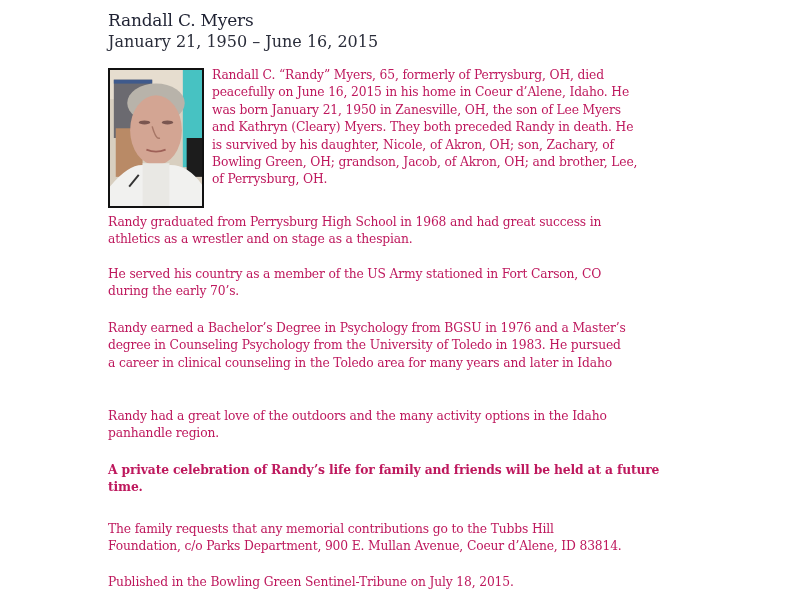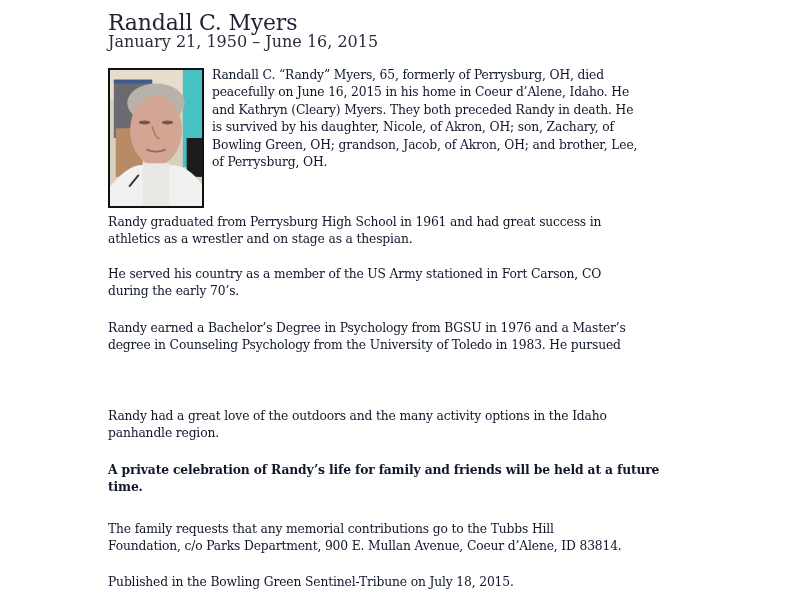--- a/index.html
+++ b/index.html
@@ -6,35 +6,35 @@
   body {
     width: 800px; height: 600px; background: #ffffff; overflow: hidden;
     position: relative;
     font-family: "DejaVu Serif", "Liberation Serif", serif;
     color: #1a1a1a;
   }
   .page { position: absolute; left: 108px; top: 0; width: 600px; }
   .title {
     position: absolute; left: 0; top: 10px;
     font-family: "DejaVu Serif", serif;
-    font-size: 22px; color: #1f2233; white-space: nowrap; letter-spacing: -0.2px;
+    font-size: 17px; color: #1f2233; white-space: nowrap; letter-spacing: -0.2px;
   }
   .dates {
     position: absolute; left: 0; top: 32px;
     font-size: 16px; color: #2a2d3a; white-space: nowrap;
   }
   .photo {
     position: absolute; left: 0; top: 68px; width: 96px; height: 140px;
     border: 2px solid #111; box-sizing: border-box; overflow: hidden;
     background: #c9b7a4;
   }
   .photo svg { display: block; width: 100%; height: 100%; }
   .p {
     font-size: 12.3px; line-height: 17.4px; margin: 0; position: absolute;
-    color: #0f172a; letter-spacing: -0.15px;
+    color: #be185d; letter-spacing: -0.15px;
   }
   .line { display: block; white-space: nowrap; }
   .intro { left: 104px; top: 67px; }
   .body-p { left: 0; }
 </style>
 </head>
 <body>
 
 <div class="page">
   <div class="title">Randall C. Myers</div>
@@ -57,39 +57,41 @@
       <path d="M38 82 Q48 86 58 82" stroke="#9e6057" stroke-width="2" fill="none"></path>
       <path d="M0 120 Q20 96 36 98 L60 98 Q80 96 96 118 L96 140 L0 140 Z" fill="#f1f1ef"></path>
       <rect x="34" y="96" width="28" height="44" fill="#e9e8e4"></rect>
       <path d="M20 120 L30 108" stroke="#333" stroke-width="2"></path>
     </svg>
   </div>
 
   <div class="p intro">
     <span class="line">Randall C. “Randy” Myers, 65, formerly of Perrysburg, OH, died</span>
     <span class="line">peacefully on June 16, 2015 in his home in Coeur d’Alene, Idaho. He</span>
+    <span class="line">was born January 21, 1950 in Zanesville, OH, the son of Lee Myers</span>
     <span class="line">and Kathryn (Cleary) Myers. They both preceded Randy in death. He</span>
     <span class="line">is survived by his daughter, Nicole, of Akron, OH; son, Zachary, of</span>
     <span class="line">Bowling Green, OH; grandson, Jacob, of Akron, OH; and brother, Lee,</span>
     <span class="line">of Perrysburg, OH.</span>
   </div>
 
   <div class="p body-p" style="top:214px;">
-    <span class="line">Randy graduated from Perrysburg High School in 1961 and had great success in</span>
+    <span class="line">Randy graduated from Perrysburg High School in 1968 and had great success in</span>
     <span class="line">athletics as a wrestler and on stage as a thespian.</span>
   </div>
 
   <div class="p body-p" style="top:266px;">
     <span class="line">He served his country as a member of the US Army stationed in Fort Carson, CO</span>
     <span class="line">during the early 70’s.</span>
   </div>
 
   <div class="p body-p" style="top:320px;">
     <span class="line">Randy earned a Bachelor’s Degree in Psychology from BGSU in 1976 and a Master’s</span>
     <span class="line">degree in Counseling Psychology from the University of Toledo in 1983.  He pursued</span>
+    <span class="line">a career in clinical counseling in the Toledo area for many years and later in Idaho</span>
   </div>
 
   <div class="p body-p" style="top:408px;">
     <span class="line">Randy had a great love of the outdoors and the many activity options in the Idaho</span>
     <span class="line">panhandle region.</span>
   </div>
 
   <div class="p body-p" style="top:461px;font-weight:bold;">
     <span class="line">A private celebration of Randy’s life for family and friends will be held at a future</span>
     <span class="line">time.</span>

